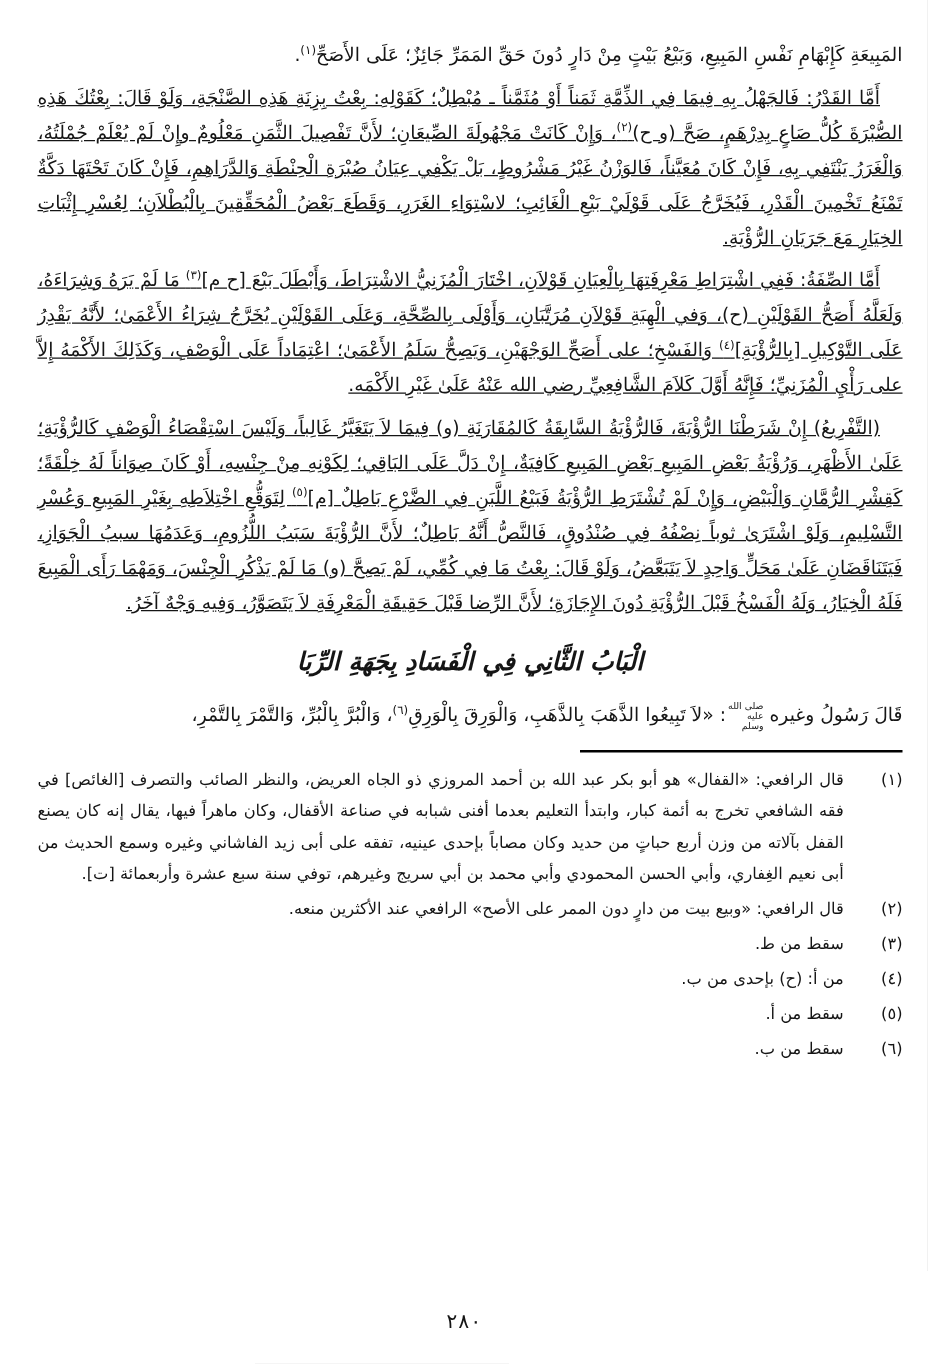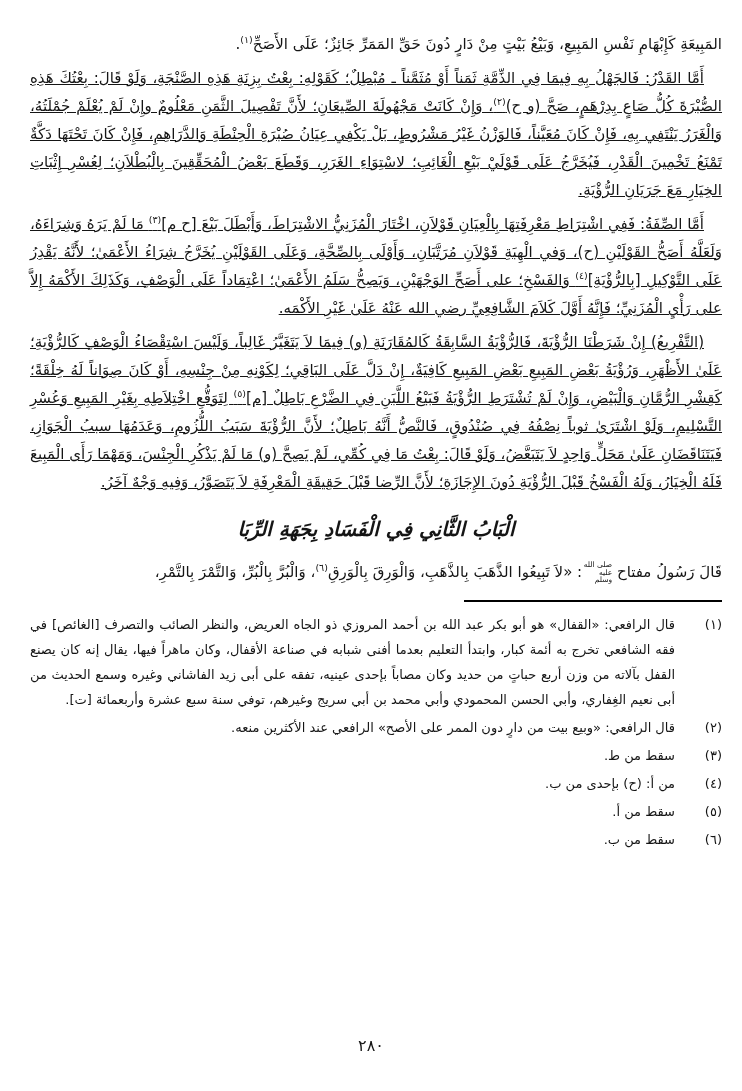--- a/index.html
+++ b/index.html
@@ -52,42 +52,43 @@
   }
   
   .footnotes{font-size:13px;line-height:25px;}
   .fn-row{display:flex;gap:13px;margin:0 0 3px 0;}
   .fn-num{flex:0 0 34px;text-align:right;white-space:nowrap;}
   .fn-text{flex:1;text-align:justify;}
   .fn-para{margin:0;}
   
   .page-number{
     position:absolute;
-    bottom:36px;left:0;right:0;
+    bottom:24px;left:0;right:0;
     text-align:center;
     font-size:16px;
     letter-spacing:2px;
+    font-family:Liberation Mono, monospace;
   }
 </style>
 </head>
 <body>
 
 <div class="page">
 
   <section class="body-text">
       <p class="para"><span>المَبِيعَةِ كَإِبْهَامِ نَفْسِ المَبِيعِ، وَبَيْعُ بَيْتٍ مِنْ دَارٍ دُونَ حَقِّ المَمَرِّ جَائِزٌ؛ عَلَى الأَصَحِّ</span><span class="fnref">(١)</span><span>.</span></p>
       <p class="para indent"><span>أَمَّا القَدْرُ: فَالجَهْلُ بِهِ فِيمَا فِي الذِّمَّةِ ثَمَناً أَوْ مُثَمَّناً ـ مُبْطِلٌ؛ كَقَوْلِهِ: بِعْتُ بِزِنَةِ هَذِهِ الصَّنْجَةِ، وَلَوْ قَالَ: بِعْتُكَ هَذِهِ الصُّبْرَةَ كُلُّ صَاعٍ بِدِرْهَمٍ، صَحَّ (و ح)</span><span class="fnref">(٢)</span><span>، وَإِنْ كَانَتْ مَجْهُولَةَ الصِّيعَانِ؛ لأَنَّ تَفْصِيلَ الثَّمَنِ مَعْلُومٌ وإِنْ لَمْ يُعْلَمْ جُمْلَتُهُ، وَالْغَرَرُ يَنْتَفِي بِهِ، فَإِنْ كَانَ مُعَيَّناً، فَالوَزْنُ غَيْرُ مَشْرُوطٍ، بَلْ يَكْفِي عِيَانُ صُبْرَةِ الْحِنْطَةِ وَالدَّرَاهِمِ، فَإِنْ كَانَ تَحْتَهَا دَكَّةٌ تَمْنَعُ تَخْمِينَ الْقَدْرِ، فَيُخَرَّجُ عَلَى قَوْلَيْ بَيْعِ الْغَائِبِ؛ لاسْتِوَاءِ الغَرَرِ، وَقَطَعَ بَعْضُ الْمُحَقِّقِينَ بِالْبُطْلاَنِ؛ لِعُسْرِ إِثْبَاتِ الخِيَارِ مَعَ جَرَيَانِ الرُّؤْيَةِ.</span></p>
       <p class="para indent"><span>أَمَّا الصِّفَةُ: فَفِي اشْتِرَاطِ مَعْرِفَتِهَا بِالْعِيَانِ قَوْلاَنِ، اخْتَارَ الْمُزَنِيُّ الاشْتِرَاطَ، وَأَبْطَلَ بَيْعَ [ح م]</span><span class="fnref">(٣)</span><span> مَا لَمْ يَرَهُ وَشِرَاءَهُ، وَلَعَلَّهُ أَصَحُّ القَوْلَيْنِ (ح)، وَفي الْهِبَةِ قَوْلاَنِ مُرَتَّبَانِ، وَأَوْلَى بِالصِّحَّةِ، وَعَلَى القَوْلَيْنِ يُخَرَّجُ شِرَاءُ الأَعْمَىٰ؛ لأَنَّهُ يَقْدِرُ عَلَى التَّوْكِيلِ [بِالرُّؤْيَةِ]</span><span class="fnref">(٤)</span><span> وَالفَسْخِ؛ على أَصَحِّ الوَجْهَيْنِ، وَيَصِحُّ سَلَمُ الأَعْمَىٰ؛ اعْتِمَاداً عَلَى الْوَصْفِ، وَكَذَلِكَ الأَكْمَهُ إِلاَّ على رَأْيِ الْمُزَنِيِّ؛ فَإِنَّهُ أَوَّلَ كَلاَمَ الشَّافِعِيِّ رضي الله عَنْهُ عَلَىٰ غَيْرِ الأَكْمَه.</span></p>
       <p class="para indent"><span>(التَّفْرِيعُ) إِنْ شَرَطْنَا الرُّؤْيَةَ، فَالرُّؤْيَةُ السَّابِقَةُ كَالمُقَارَنَةِ (و) فِيمَا لاَ يَتَغَيَّرُ غَالِباً، وَلَيْسَ اسْتِقْصَاءُ الْوَصْفِ كَالرُّؤْيَةِ؛ عَلَىٰ الأَظْهَرِ، وَرُؤْيَةُ بَعْضِ المَبِيعِ بَعْضِ المَبِيعِ كَافِيَةٌ، إِنْ دَلَّ عَلَى البَاقِي؛ لِكَوْنِهِ مِنْ جِنْسِهِ، أَوْ كَانَ صِوَاناً لَهُ خِلْقَةً؛ كَقِشْرِ الرُّمَّانِ وَالْبَيْضِ، وَإِنْ لَمْ تُشْتَرَطِ الرُّؤْيَةُ فَبَيْعُ اللَّبَنِ فِي الضَّرْعِ بَاطِلٌ [م]</span><span class="fnref">(٥)</span><span> لِتَوَقُّعِ اخْتِلاَطِهِ بِغَيْرِ المَبِيعِ وَعُسْرِ التَّسْلِيمِ، وَلَوْ اشْتَرَىٰ ثوباً نِصْفُهُ فِي صُنْدُوقٍ، فَالنَّصُّ أَنَّهُ بَاطِلٌ؛ لأَنَّ الرُّؤْيَةَ سَبَبُ اللُّزُومِ، وَعَدَمُهَا سببُ الْجَوَازِ، فَيَتَنَاقَضَانِ عَلَىٰ مَحَلٍّ وَاحِدٍ لاَ يَتَبَعَّضُ، وَلَوْ قَالَ: بِعْتُ مَا فِي كُمِّي، لَمْ يَصِحَّ (و) مَا لَمْ يَذْكُرِ الْجِنْسَ، وَمَهْمَا رَأَى الْمَبِيعَ فَلَهُ الْخِيَارُ، وَلَهُ الْفَسْخُ قَبْلَ الرُّؤْيَةِ دُونَ الإِجَازَةِ؛ لأَنَّ الرِّضا قَبْلَ حَقِيقَةِ الْمَعْرِفَةِ لاَ يَتَصَوَّرُ، وَفِيهِ وَجْهٌ آخَرُ.</span></p>
     </section>
 
   <h1 class="chapter-heading">الْبَابُ الثَّانِي فِي الْفَسَادِ بِجَهَةِ الرِّبَا</h1>
 
   <section class="body-text">
-      <p class="para"><span>قَالَ رَسُولُ مفتاح </span><span class="honorific">صلى الله عليه وسلم</span><span>: «لاَ تَبِيعُوا الذَّهَبَ بِالذَّهَبِ، وَالْوَرِقَ بِالْوَرِقِ</span><span class="fnref">(٦)</span><span>، وَالْبُرَّ بِالْبُرِّ، وَالتَّمْرَ بِالتَّمْرِ،</span></p>
+      <p class="para"><span>قَالَ رَسُولُ وغيره </span><span class="honorific">صلى الله عليه وسلم</span><span>: «لاَ تَبِيعُوا الذَّهَبَ بِالذَّهَبِ، وَالْوَرِقَ بِالْوَرِقِ</span><span class="fnref">(٦)</span><span>، وَالْبُرَّ بِالْبُرِّ، وَالتَّمْرَ بِالتَّمْرِ،</span></p>
     </section>
 
   <hr class="fn-divider">
 
   <section class="footnotes">
       <div class="fn-row">
         <span class="fn-num">(١)</span>
         <div class="fn-text">
           <p class="fn-para">قال الرافعي: «القفال» هو أبو بكر عبد الله بن أحمد المروزي ذو الجاه العريض، والنظر الصائب والتصرف [الغائص] في فقه الشافعي تخرج به أئمة كبار، وابتدأ التعليم بعدما أفنى شبابه في صناعة الأقفال، وكان ماهراً فيها، يقال إنه كان يصنع القفل بآلاته من وزن أربع حباتٍ من حديد وكان مصاباً بإحدى عينيه، تفقه على أبى زيد الفاشاني وغيره وسمع الحديث من أبى نعيم الغِفاري، وأبي الحسن المحمودي وأبي محمد بن أبي سريج وغيرهم، توفي سنة سبع عشرة وأربعمائة [ت].</p>
         </div>

